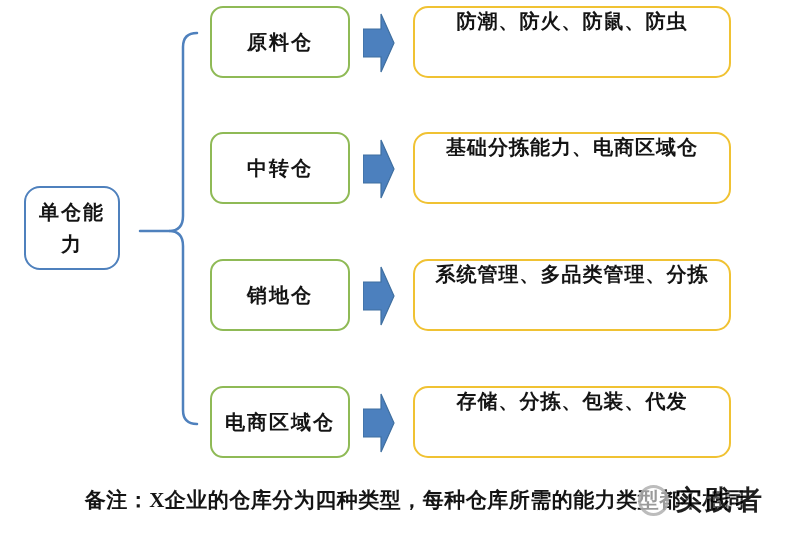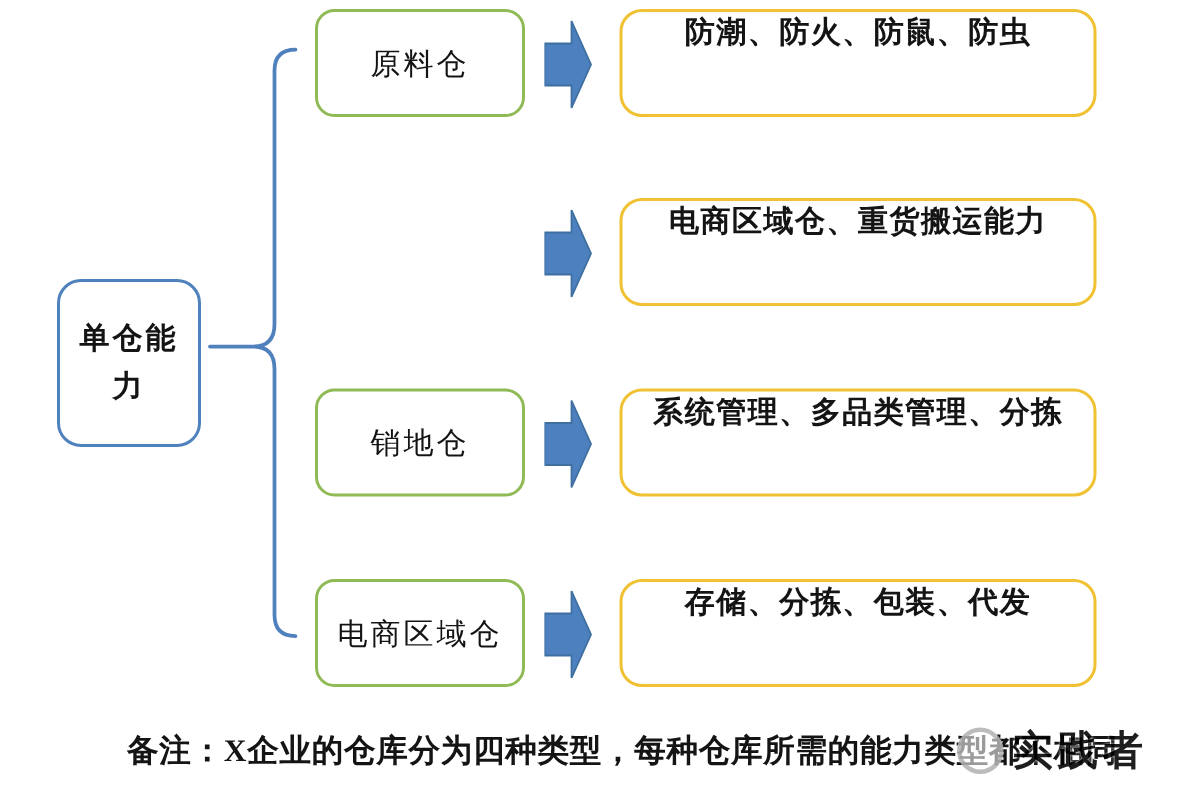--- a/index.html
+++ b/index.html
@@ -15,22 +15,22 @@
     background: #ffffff;
     color: #141414;
   }
   .brace-svg {
     position: absolute; left: 0; top: 0;
     width: 788px; height: 534px;
     pointer-events: none;
   }
   .root-box {
     position: absolute;
-    left: 38px; top: 186px;
-    width: 96px; height: 112px;
+    left: 24px; top: 186px;
+    width: 96px; height: 84px;
     border: 2.5px solid #4f81bd;
     border-radius: 16px;
     background: #ffffff;
     display: flex; align-items: center; justify-content: center;
     text-align: center;
     font-size: 20px; font-weight: bold;
     line-height: 32px;
     letter-spacing: 2px;
     padding: 0 10px;
     box-sizing: border-box;
@@ -40,21 +40,21 @@
   .row2 { top: 132px; }
   .row3 { top: 259px; }
   .row4 { top: 386px; }
   .type-box {
     position: absolute; left: 210px; top: 0;
     width: 140px; height: 72px;
     border: 2.5px solid #8fba56;
     border-radius: 13px;
     background: #ffffff;
     display: flex; align-items: center; justify-content: center;
-    font-size: 20px; font-weight: normal;
+    font-size: 20px; font-weight: bold;
     letter-spacing: 2px;
     box-sizing: border-box;
   }
   .arrow-icon {
     position: absolute; left: 363px; top: 7px;
     width: 32px; height: 60px;
   }
   .cap-box {
     position: absolute; left: 413px; top: 0;
     width: 318px; height: 72px;
@@ -118,25 +118,28 @@
     </div>
     <svg class="arrow-icon" viewBox="0 0 32 60">
       <polygon points="0,16 18,16 18,1 31,30 18,59 18,44 0,44" fill="#4c80be" stroke="#3f6fa0" stroke-width="1.2"></polygon>
     </svg>
     <div class="cap-box">
       <span>防潮、防火、防鼠、防虫</span>
     </div>
   </div>
 
   <div class="row row2">
+    <div class="type-box">
+      <span>中转仓</span>
+    </div>
     <svg class="arrow-icon" viewBox="0 0 32 60">
       <polygon points="0,16 18,16 18,1 31,30 18,59 18,44 0,44" fill="#4c80be" stroke="#3f6fa0" stroke-width="1.2"></polygon>
     </svg>
     <div class="cap-box">
-      <span>电商区域仓、重货搬运能力</span>
+      <span>基础分拣能力、电商区域仓</span>
     </div>
   </div>
 
   <div class="row row4">
     <div class="type-box">
       <span>电商区域仓</span>
     </div>
     <svg class="arrow-icon" viewBox="0 0 32 60">
       <polygon points="0,16 18,16 18,1 31,30 18,59 18,44 0,44" fill="#4c80be" stroke="#3f6fa0" stroke-width="1.2"></polygon>
     </svg>

